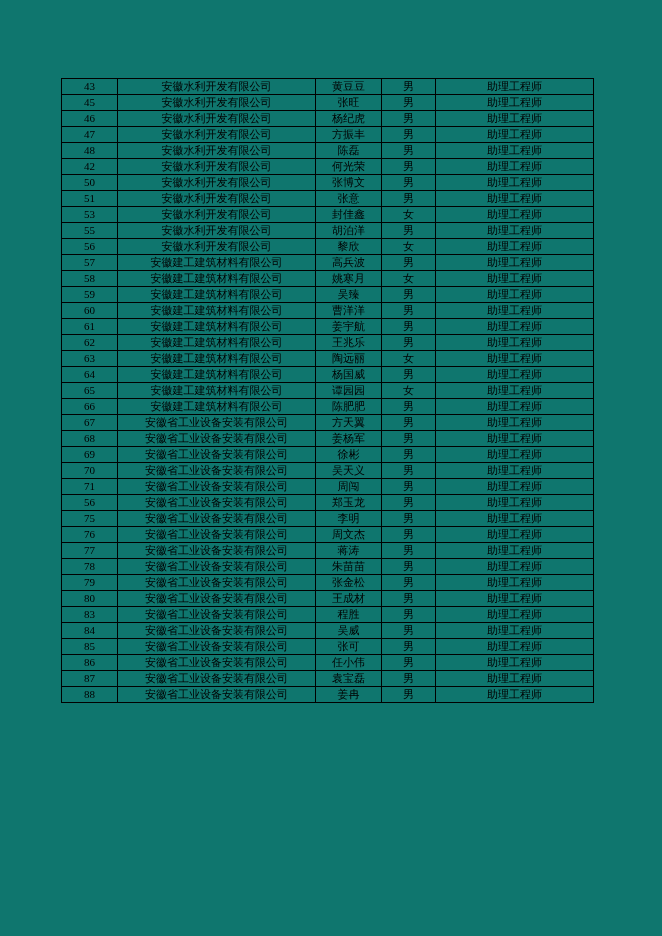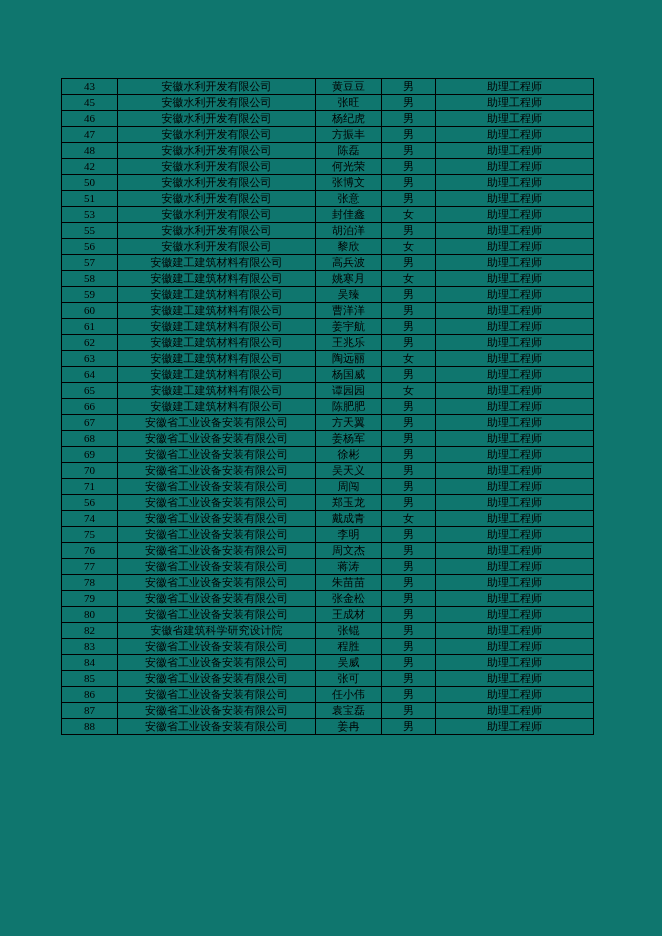--- a/index.html
+++ b/index.html
@@ -236,27 +236,20 @@
           <td>助理工程师</td>
         </tr>
         <tr>
           <td>56</td>
           <td>安徽省工业设备安装有限公司</td>
           <td>郑玉龙</td>
           <td>男</td>
           <td>助理工程师</td>
         </tr>
         <tr>
-          <td>74</td>
-          <td>安徽省工业设备安装有限公司</td>
-          <td>戴成青</td>
-          <td>女</td>
-          <td>助理工程师</td>
-        </tr>
-        <tr>
           <td>75</td>
           <td>安徽省工业设备安装有限公司</td>
           <td>李明</td>
           <td>男</td>
           <td>助理工程师</td>
         </tr>
         <tr>
           <td>76</td>
           <td>安徽省工业设备安装有限公司</td>
           <td>周文杰</td>
@@ -281,27 +274,20 @@
           <td>79</td>
           <td>安徽省工业设备安装有限公司</td>
           <td>张金松</td>
           <td>男</td>
           <td>助理工程师</td>
         </tr>
         <tr>
           <td>80</td>
           <td>安徽省工业设备安装有限公司</td>
           <td>王成材</td>
-          <td>男</td>
-          <td>助理工程师</td>
-        </tr>
-        <tr>
-          <td>82</td>
-          <td>安徽省建筑科学研究设计院</td>
-          <td>张锟</td>
           <td>男</td>
           <td>助理工程师</td>
         </tr>
         <tr>
           <td>83</td>
           <td>安徽省工业设备安装有限公司</td>
           <td>程胜</td>
           <td>男</td>
           <td>助理工程师</td>
         </tr>

